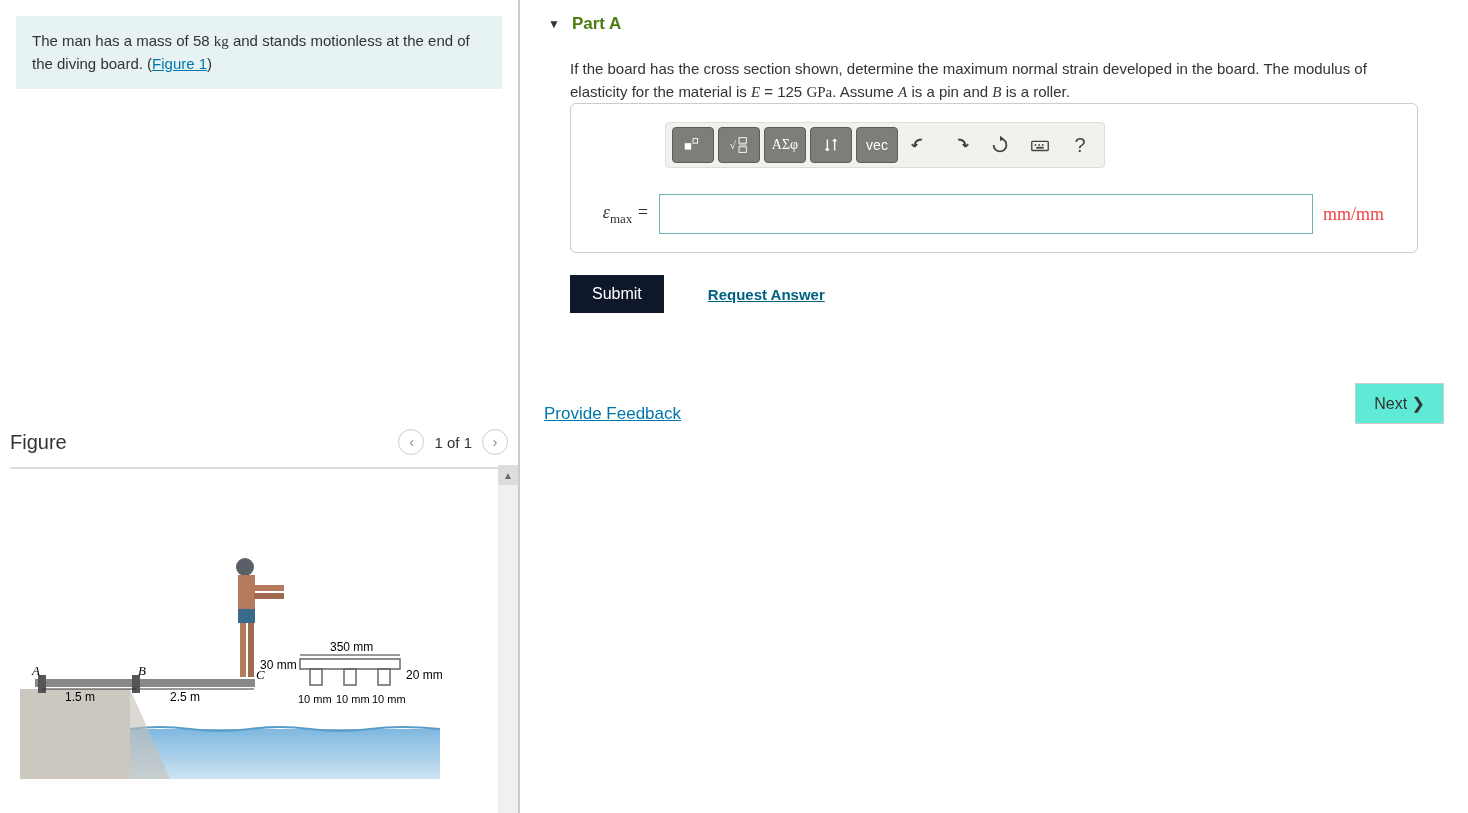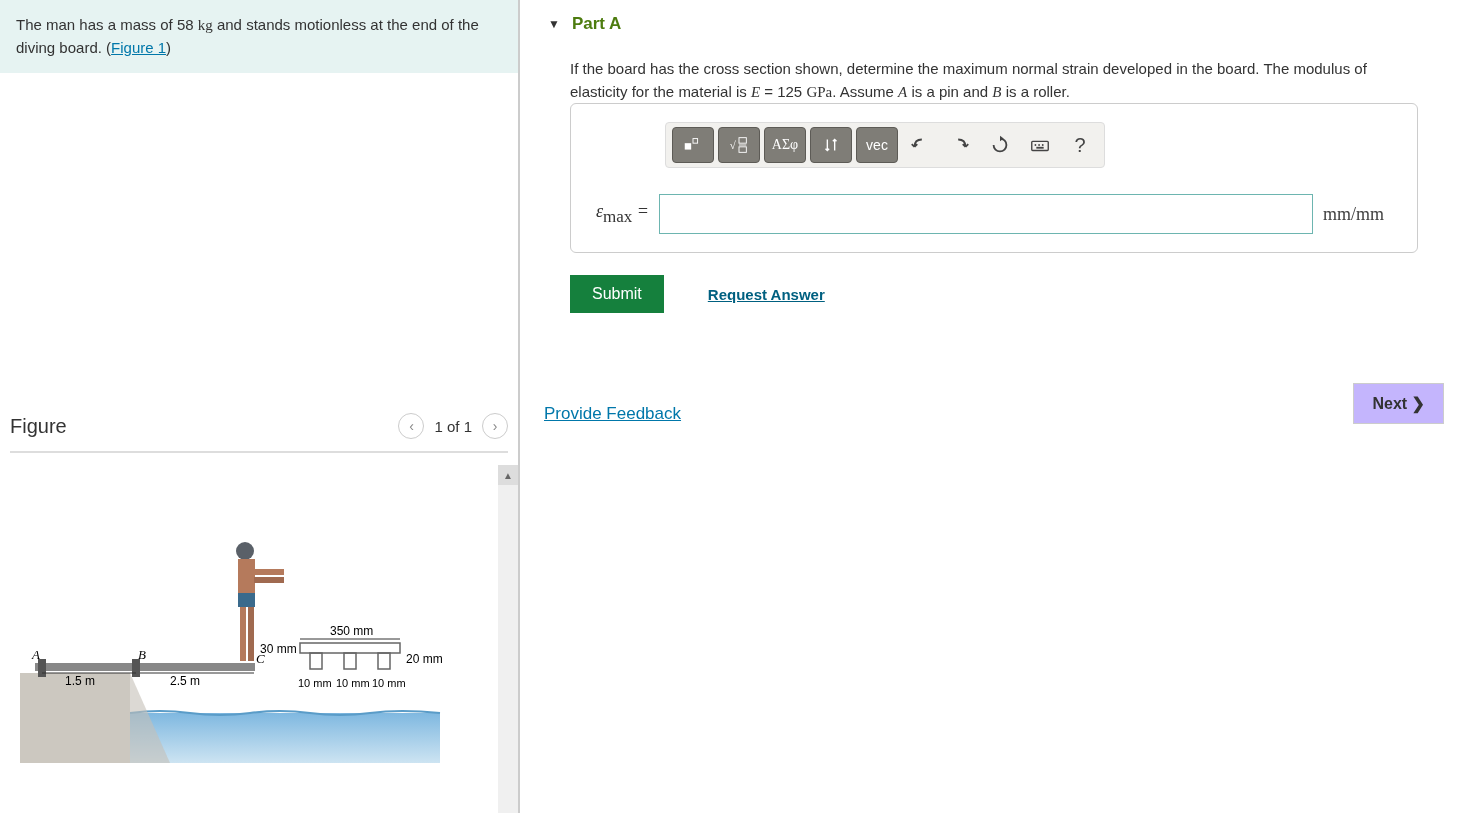--- a/index.html
+++ b/index.html
@@ -1,19 +1,19 @@
 <!DOCTYPE html>
 <html><head>
 <meta charset="utf-8">
 <style>
 * { box-sizing: border-box; margin: 0; padding: 0; }
 body { font-family: Arial, Helvetica, sans-serif; font-size: 15px; color: #333; background: #fff; }
 .container { display: flex; width: 1468px; height: 813px; }
 .left-panel { width: 520px; padding: 0; border-right: 2px solid #ccc; position: relative; }
-.problem-statement { background: #e6f3f2; padding: 14px 16px; margin: 0; font-size: 15px; line-height: 1.5; color: #333; }
+.problem-statement { background: #e6f3f2; padding: 14px 16px; margin: 16px; font-size: 15px; line-height: 1.5; color: #333; }
 .problem-statement a { color: #0077aa; text-decoration: underline; }
 .figure-section { margin-top: 340px; padding: 0 10px; }
 .figure-header { display: flex; justify-content: space-between; align-items: center; padding: 0 0 12px 0; border-bottom: 2px solid #ddd; margin-top: 44px; }
 .figure-title { font-size: 20px; font-weight: normal; color: #333; }
 .figure-nav { display: flex; align-items: center; gap: 10px; }
 .nav-btn { width: 26px; height: 26px; border: 1px solid #ccc; border-radius: 50%; background: #fff; display: flex; align-items: center; justify-content: center; cursor: pointer; color: #888; font-size: 14px; }
 .nav-count { font-size: 15px; color: #333; }
 .figure-image { position: relative; margin-top: 20px; height: 300px; }
 .figure-image svg { width: 460px; height: 290px; }
 .scroll-area { position: absolute; right: 0; top: 465px; bottom: 0; width: 20px; background: #f0f0f0; }
@@ -27,27 +27,27 @@
 .question-text { font-size: 15px; line-height: 1.5; color: #333; }
 .instruct { font-weight: bold; margin-bottom: 18px; font-size: 15px; }
 .answer-box { border: 1px solid #ccc; border-radius: 6px; padding: 18px 14px; }
 .toolbar { display: flex; gap: 4px; align-items: center; background: #f2f1ee; border: 1px solid #ddd; border-radius: 4px; padding: 4px 6px; margin-left: 80px; margin-bottom: 26px; width: fit-content; }
 .tb-btn { width: 42px; height: 36px; background: #7f7d77; border: 1px solid #5d5b56; border-radius: 4px; display: flex; align-items: center; justify-content: center; color: #fff; font-size: 14px; cursor: pointer; }
 .tb-btn.light { background: transparent; border: none; color: #444; width: 36px; }
 .tb-btn svg { width: 22px; height: 22px; }
 .input-row { display: flex; align-items: center; gap: 10px; }
 .var-label { font-family: 'Times New Roman', serif; font-style: italic; font-size: 18px; color: #333; min-width: 64px; text-align: right; }
 .answer-input { flex: 1; height: 40px; border: 1px solid #6db5b0; padding: 0 10px; font-size: 16px; outline: none; }
-.unit-label { font-family: 'Times New Roman', serif; font-size: 18px; color: #404040; min-width: 80px; }
+.unit-label { font-family: 'Times New Roman', serif; font-size: 18px; color: #ef4444; min-width: 80px; }
 .action-row { display: flex; align-items: center; gap: 24px; margin-top: 22px; }
-.submit-btn { background: #15803d; color: #fff; border: none; padding: 10px 22px; font-size: 16px; cursor: pointer; }
+.submit-btn { background: #0f172a; color: #fff; border: none; padding: 10px 22px; font-size: 16px; cursor: pointer; }
 .request-link { color: #006080; text-decoration: underline; font-weight: bold; font-size: 15px; cursor: pointer; padding-left: 20px; }
 .bottom-row { display: flex; justify-content: space-between; align-items: flex-end; margin-top: 60px; padding: 0 4px; }
 .feedback-link { color: #0077aa; text-decoration: underline; font-size: 17px; cursor: pointer; }
-.next-btn { background: #c4b5fd; border: 1px solid #ccc; padding: 10px 18px; font-size: 16px; cursor: pointer; color: #333; font-weight: bold; }
+.next-btn { background: #5eead4; border: 1px solid #ccc; padding: 10px 18px; font-size: 16px; cursor: pointer; color: #333; font-weight: normal; }
 .math { font-family: 'Times New Roman', serif; font-style: italic; }
 </style>
 </head>
 <body>
 
 <div class="container">
 
   <div class="left-panel">
     <div class="problem-statement">
       <span>The man has a mass of 58 </span><span class="math" style="font-style:normal">kg</span><span> and stands motionless at the end of the diving board. (</span><a href="#">Figure 1</a><span>)</span>
@@ -180,21 +180,21 @@
                 <circle cx="11" cy="12" r="1" fill="#444"></circle>
                 <circle cx="15" cy="12" r="1" fill="#444"></circle>
                 <rect x="8" y="14" width="8" height="2" fill="#444"></rect>
               </svg>
           </button>
           <button class="tb-btn light">
               <span style="font-size:20px">?</span>
             </button>
         </div>
         <div class="input-row">
-          <span class="var-label"><i>ε</i><sub style="font-style:normal;font-size:17px">max</sub> =</span>
+          <span class="var-label"><i>ε</i><sub style="font-style:normal;font-size:13px">max</sub> =</span>
           <input class="answer-input" type="text" value="" style="">
           <span class="unit-label">mm/mm</span>
         </div>
       </div>
 
       <div class="action-row">
         <button class="submit-btn">Submit</button>
         <a class="request-link">Request Answer</a>
       </div>
     </div>

